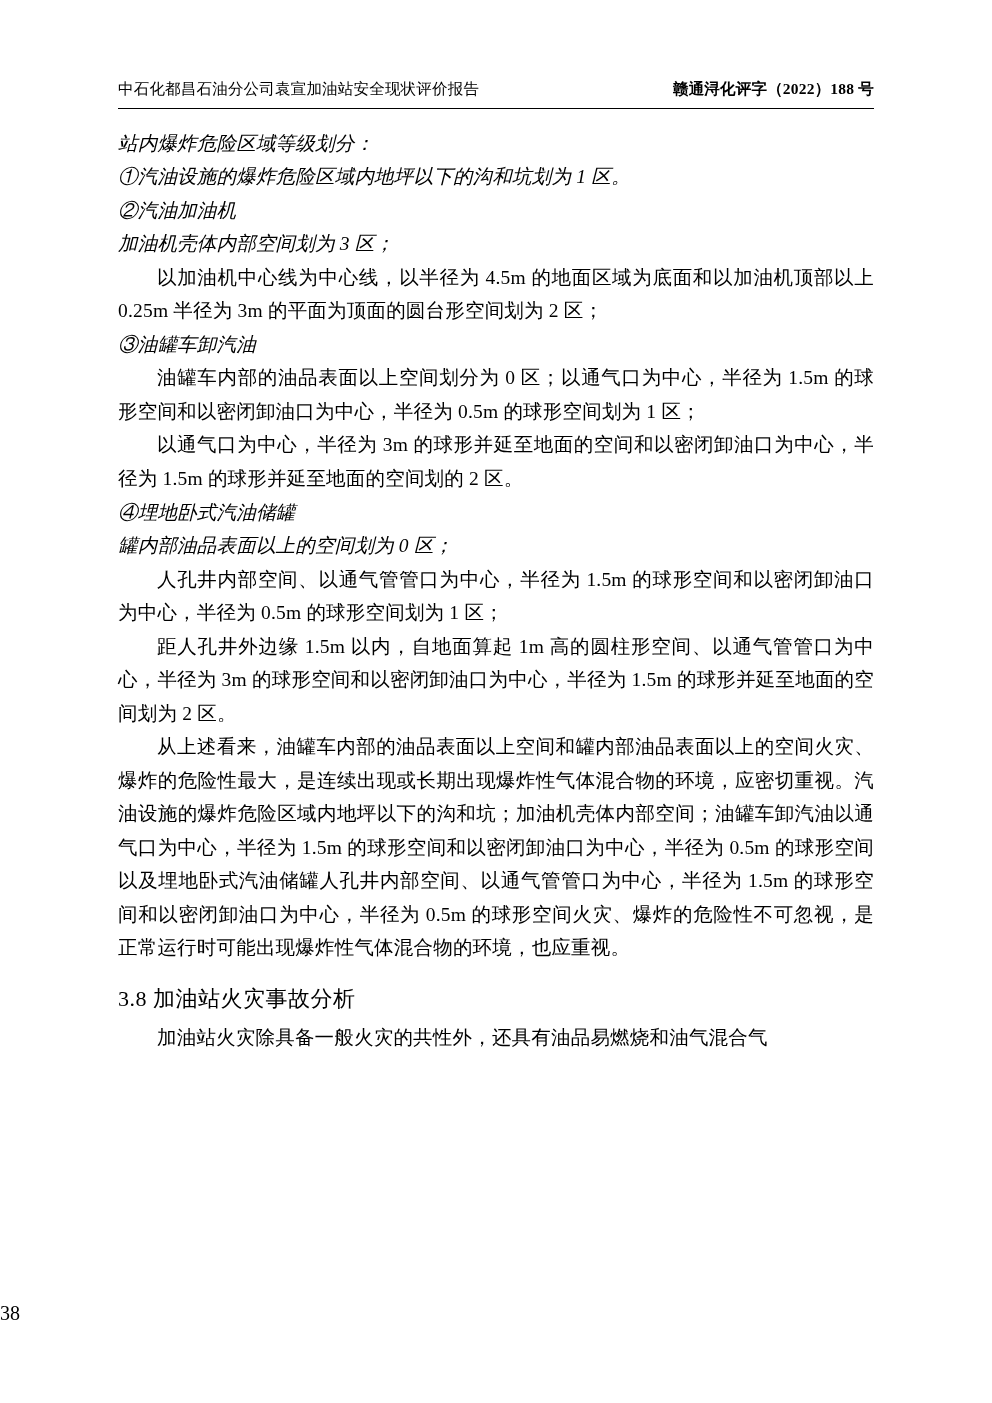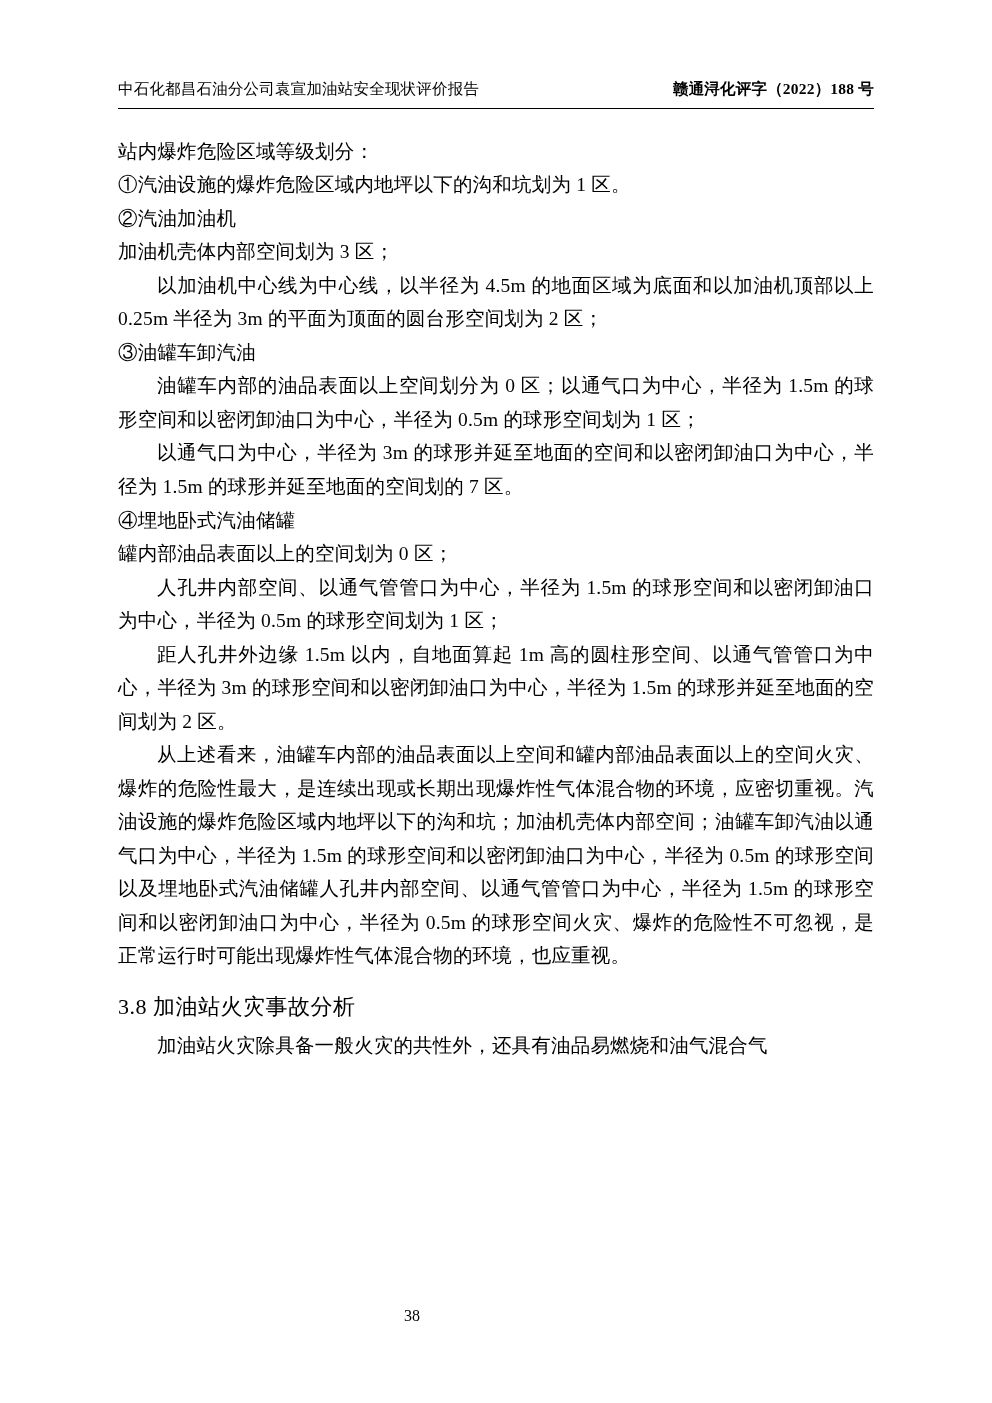--- a/index.html
+++ b/index.html
@@ -25,21 +25,21 @@
   }
   
   .header {
     display: flex;
     justify-content: space-between;
     align-items: flex-start;
     font-size: 15.5px;
     line-height: 1.4;
     padding-bottom: 8px;
     border-bottom: 1px solid #000;
-    margin-bottom: 26px;
+    margin-bottom: 18px;
     letter-spacing: 0.2px;
   }
   .header-left {
     white-space: nowrap;
   }
   .header-right {
     white-space: nowrap;
     font-weight: bold;
   }
   
@@ -49,36 +49,36 @@
     line-height: 1.72;
     text-align: justify;
     text-justify: inter-ideograph;
     letter-spacing: 0.2px;
   }
   .indent {
     text-indent: 2em;
   }
   .noindent {
     text-indent: 0;
+    font-style: italic;
   }
   .section-heading {
     font-size: 22px;
     font-weight: normal;
     line-height: 1.8;
     margin: 14px 0 2px 0;
     letter-spacing: 0.5px;
     font-family: "Liberation Serif", "DejaVu Serif", serif;
   }
   .page-number {
     position: absolute;
     bottom: 78px;
     left: 0;
     width: 824px;
-    text-align: center;
-    font-size: 16px;
+    font-size: 20px;
     font-family: "Liberation Serif", "DejaVu Serif", serif;
   }
 </style>
 </head>
 <body>
 
 <div class="page">
 
   <div class="header">
     <span class="header-left">中石化都昌石油分公司袁宣加油站安全现状评价报告</span>
@@ -86,21 +86,21 @@
   </div>
 
   <div class="body-text">
     <p class="noindent">站内爆炸危险区域等级划分：</p>
     <p class="noindent">①汽油设施的爆炸危险区域内地坪以下的沟和坑划为 1 区。</p>
     <p class="noindent">②汽油加油机</p>
     <p class="noindent">加油机壳体内部空间划为 3 区；</p>
     <p class="indent">以加油机中心线为中心线，以半径为 4.5m 的地面区域为底面和以加油机顶部以上 0.25m 半径为 3m 的平面为顶面的圆台形空间划为 2 区；</p>
     <p class="noindent">③油罐车卸汽油</p>
     <p class="indent">油罐车内部的油品表面以上空间划分为 0 区；以通气口为中心，半径为 1.5m 的球形空间和以密闭卸油口为中心，半径为 0.5m 的球形空间划为 1 区；</p>
-    <p class="indent">以通气口为中心，半径为 3m 的球形并延至地面的空间和以密闭卸油口为中心，半径为 1.5m 的球形并延至地面的空间划的 7 区。</p>
+    <p class="indent">以通气口为中心，半径为 3m 的球形并延至地面的空间和以密闭卸油口为中心，半径为 1.5m 的球形并延至地面的空间划的 2 区。</p>
     <p class="noindent">④埋地卧式汽油储罐</p>
     <p class="noindent">罐内部油品表面以上的空间划为 0 区；</p>
     <p class="indent">人孔井内部空间、以通气管管口为中心，半径为 1.5m 的球形空间和以密闭卸油口为中心，半径为 0.5m 的球形空间划为 1 区；</p>
     <p class="indent">距人孔井外边缘 1.5m 以内，自地面算起 1m 高的圆柱形空间、以通气管管口为中心，半径为 3m 的球形空间和以密闭卸油口为中心，半径为 1.5m 的球形并延至地面的空间划为 2 区。</p>
     <p class="indent">从上述看来，油罐车内部的油品表面以上空间和罐内部油品表面以上的空间火灾、爆炸的危险性最大，是连续出现或长期出现爆炸性气体混合物的环境，应密切重视。汽油设施的爆炸危险区域内地坪以下的沟和坑；加油机壳体内部空间；油罐车卸汽油以通气口为中心，半径为 1.5m 的球形空间和以密闭卸油口为中心，半径为 0.5m 的球形空间以及埋地卧式汽油储罐人孔井内部空间、以通气管管口为中心，半径为 1.5m 的球形空间和以密闭卸油口为中心，半径为 0.5m 的球形空间火灾、爆炸的危险性不可忽视，是正常运行时可能出现爆炸性气体混合物的环境，也应重视。</p>
 
     <h2 class="section-heading">3.8 加油站火灾事故分析</h2>
 
     <p class="indent">加油站火灾除具备一般火灾的共性外，还具有油品易燃烧和油气混合气</p>
   </div>

